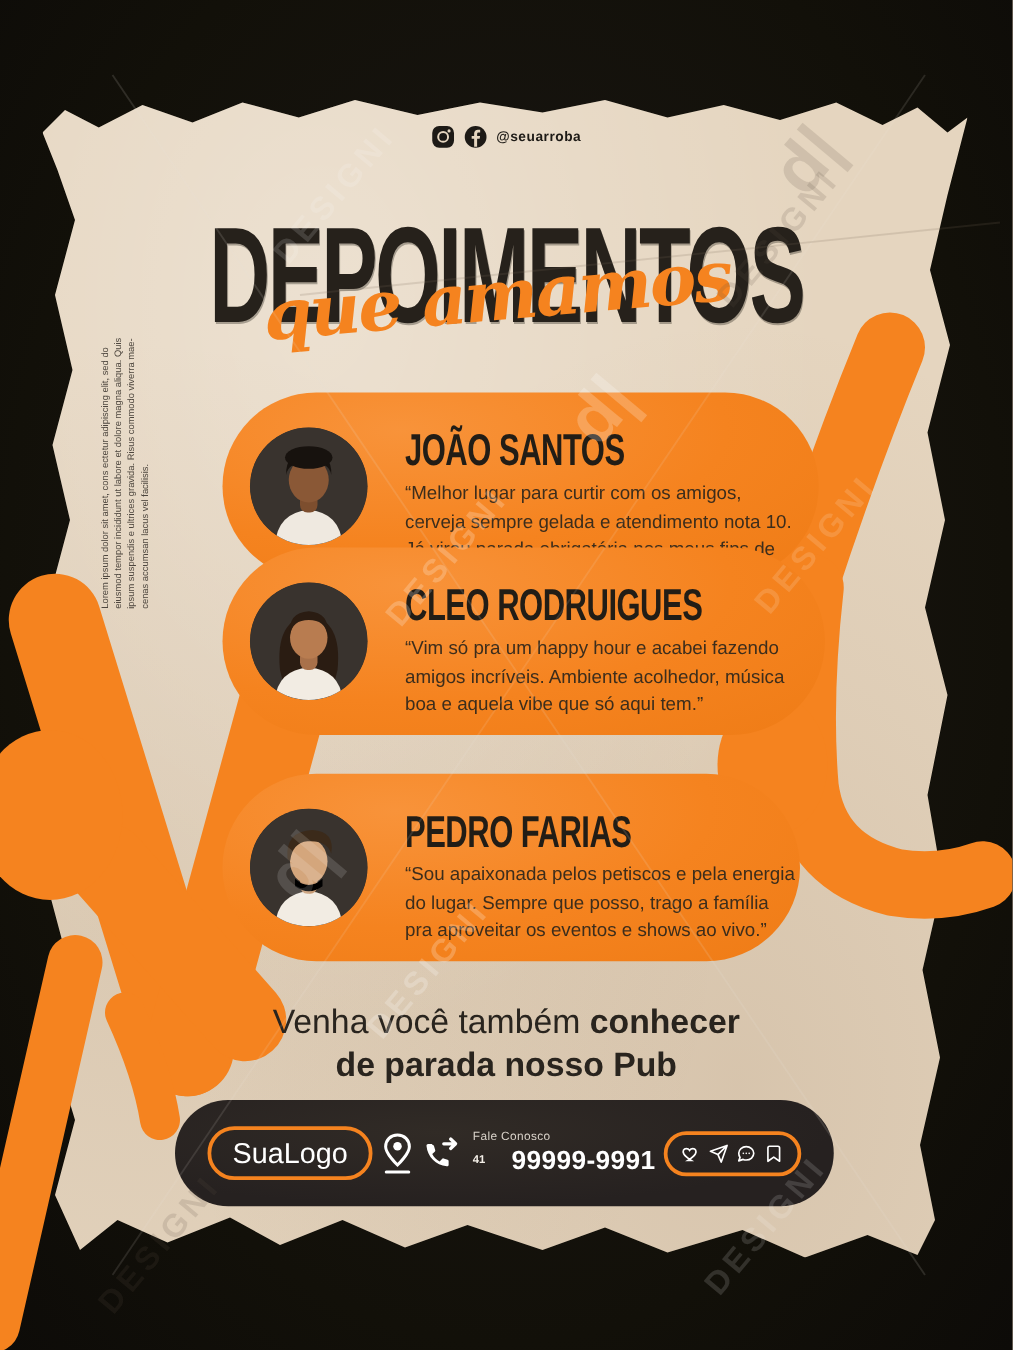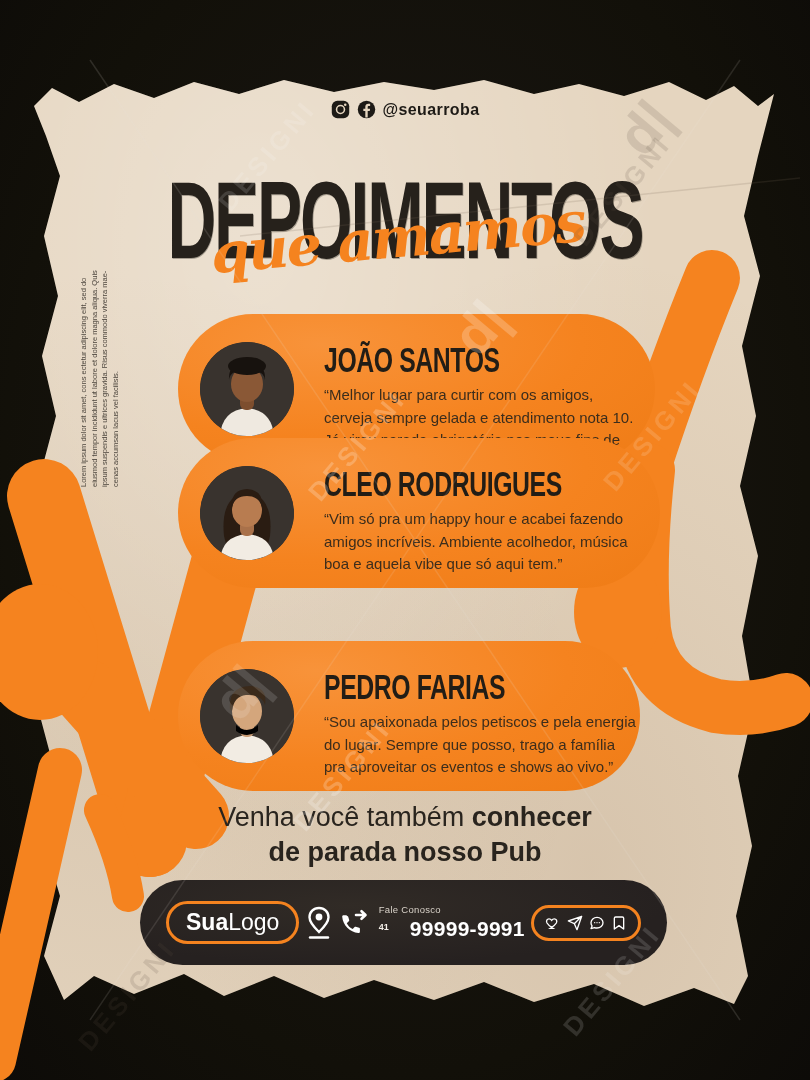--- a/index.html
+++ b/index.html
@@ -38,21 +38,21 @@
     z-index:1;
   }
   
   .voce-strokes { position:absolute; left:0; top:0; z-index:2; }
   
   .handle-row {
     position:absolute; left:0; top:100px; width:810px; display:flex;
     justify-content:center; align-items:center; gap:7px; z-index:3;
   }
   .handle-row svg { display:block; }
-  .handle-text { font-size:16px; font-weight:600; color:#1d1a16; letter-spacing:.4px; }
+  .handle-text { font-size:11px; font-weight:600; color:#1d1a16; letter-spacing:.4px; }
   
   .title-wrap { position:absolute; left:0; top:158px; width:810px; text-align:center; z-index:3; }
   .title-main {
     display:inline-block; font-family:"Liberation Sans", sans-serif;
     font-weight:bold; font-size:94px; letter-spacing:-3px; color:#26211b;
     transform: scale(.72,1.16); transform-origin:center top; white-space:nowrap;
     text-shadow: 1px 1px 0 rgba(38,33,27,.35);
   }
   .title-script {
     position:absolute; left:50%; top:46px; transform:translateX(-52%) rotate(-5deg);
@@ -66,21 +66,21 @@
     font-size:7.5px; line-height:1.4; color:#4d463e; white-space:pre-line; z-index:3;
   }
   
   .card {
     position:absolute; left:178px; height:150px; border-radius:75px;
     background: radial-gradient(ellipse at 30% 20%, #f8933a 0%, #f5831f 55%, #ef7c16 100%);
     z-index:4; display:flex; align-items:center;
   }
   .card-1 { top:314px; width:477px; }
   .card-2 { top:438px; width:482px; }
-  .card-3 { top:641px; width:462px; }
+  .card-3 { top:619px; width:462px; }
   .avatar {
     position:absolute; left:22px; top:50%; transform:translateY(-50%);
     width:94px; height:94px; border-radius:50%; overflow:hidden; background:#37322d;
   }
   .card-body { position:absolute; left:146px; top:26px; width:312px; }
   .card-name {
     display:inline-block; font-weight:bold; font-size:31px; letter-spacing:-.5px;
     color:#221d16; transform:scale(.8,1.15); transform-origin:left top; white-space:nowrap;
   }
   .card-quote { margin-top:8px; font-size:15px; line-height:1.5; color:#3c2d1c; font-weight:500; }
@@ -94,21 +94,21 @@
   .footer-bar {
     position:absolute; left:140px; top:880px; width:527px; height:85px;
     background: radial-gradient(ellipse at 40% 30%, #312b26 0%, #262120 70%);
     border-radius:43px; z-index:5;
     display:flex; align-items:center; justify-content:space-between; padding:0 26px;
   }
   .logo-pill {
     border:3px solid #f5831f; border-radius:24px; padding:5px 17px;
     color:#fff; font-size:23px; white-space:nowrap;
   }
-  .logo-pill .lr { font-weight:700; }
+  .logo-pill .lr { font-weight:400; }
   .logo-pill .lb { font-weight:normal;text-align:center; }
   .f-group { display:flex; align-items:center; gap:9px; }
   .f-stack { display:flex; flex-direction:column; justify-content:center; }
   .f-label { font-size:9.5px; color:#d9d2c9; letter-spacing:.3px; margin-bottom:2px; }
   .f-line  { font-size:11.5px; color:#f4efe8; font-weight:500; line-height:1.3; }
   .phone-row { display:flex; align-items:flex-start; gap:21px; }
   .phone-ddd { font-size:9px; color:#f4efe8; font-weight:600; margin-top:5px; }
   .phone-num { font-size:21px; color:#ffffff; font-weight:bold; letter-spacing:.3px; }
   .social-pill {
     border:3px solid #f5831f; border-radius:24px; padding:7px 11px;

